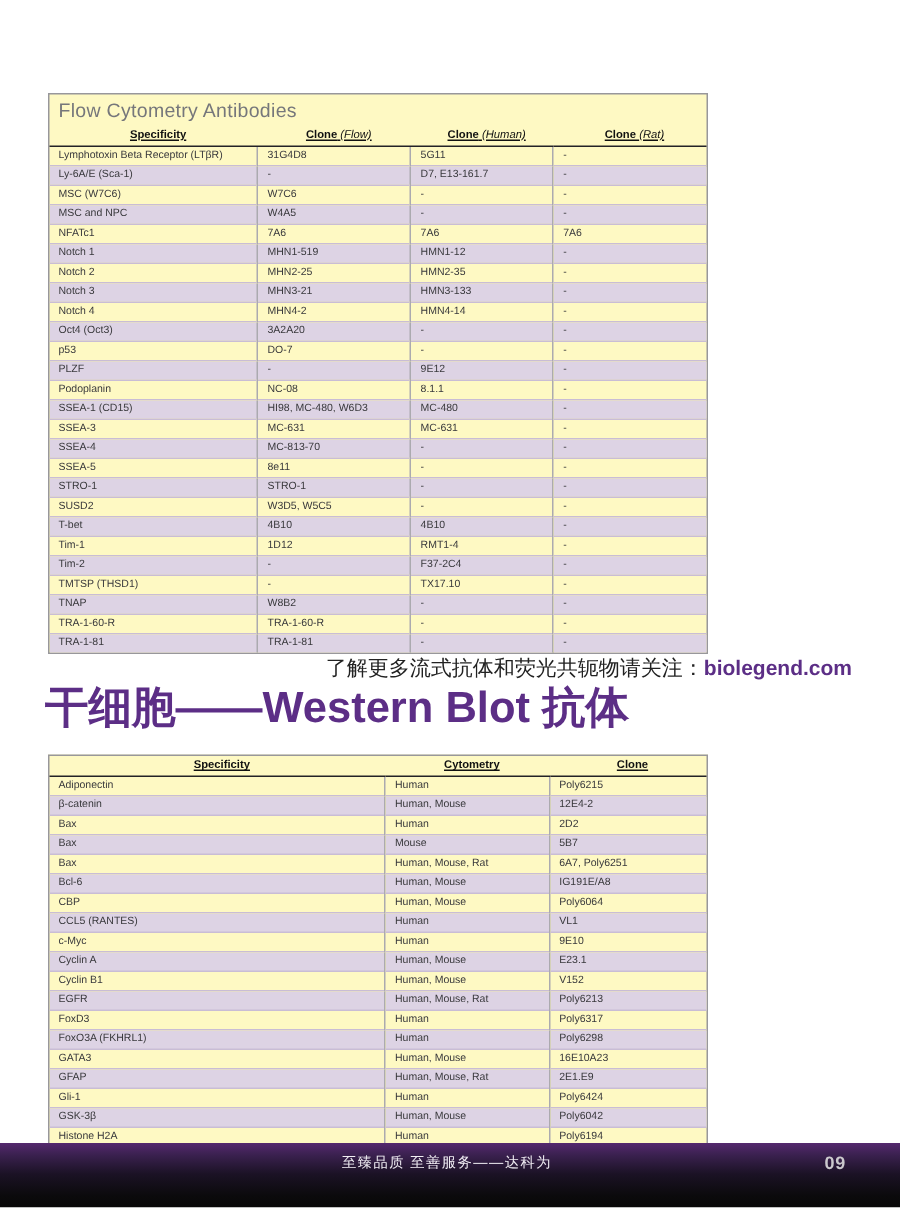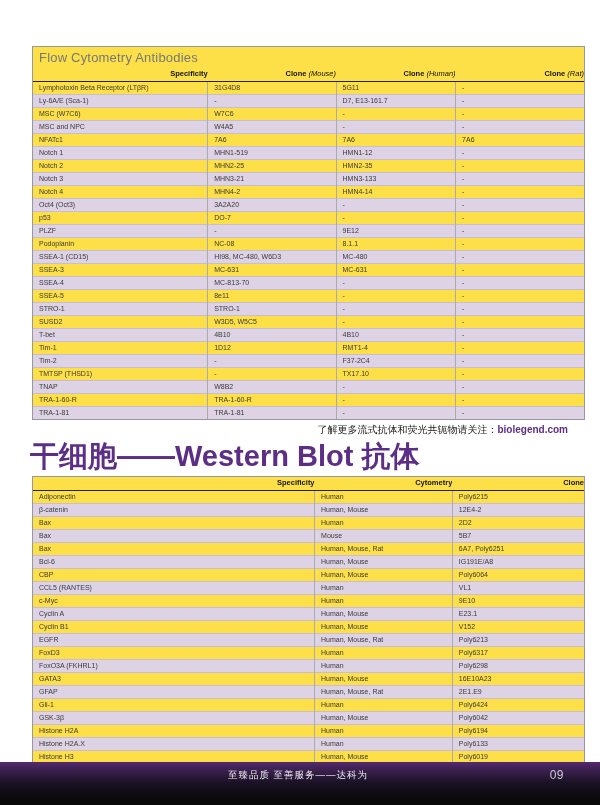--- a/index.html
+++ b/index.html
@@ -7,63 +7,65 @@
     width: 600px; height: 805px;
     background: #ffffff;
     font-family: "Liberation Sans", "DejaVu Sans", sans-serif;
     position: relative;
     overflow: hidden;
   }
   .content { padding: 46px 32px 0 32px; }
 
   
   .antibody-table {
-    width: 553px;
+    width: 440px;
     border: 1px solid #98979b;
-    background: #fde047;
+    background: #fef9c3;
+    margin-top: 16px;
   }
   .table-title {
     font-size: 13px;
     line-height: 19px;
     padding: 1px 0 0 6px;
     color: #76777b;
     letter-spacing: 0.2px;
   }
   table { width: 100%; border-collapse: collapse; table-layout: fixed; }
   thead th {
-    text-align: right;
+    text-align: center;
     font-size: 7.5px;
     font-weight: bold;
     color: #111;
     height: 14px;
     padding: 0 0 1px 6px;
     border-bottom: 1px solid #232226;
     white-space: nowrap;
     overflow: hidden;
+    text-decoration: underline;
   }
   thead th .th-sub { font-weight: normal; font-style: italic; }
   tbody td {
     font-size: 7px;
     color: #39393c;
     height: 12px;
     line-height: 12px;
     padding: 0 0 0 6px;
     white-space: nowrap;
     overflow: hidden;
   }
   tbody tr:nth-child(even) { background: #ddd3e4; }
   tbody tr + tr td { border-top: 1px solid #c9bdd5; }
   tbody td + td { border-left: 1px solid #abaaaf; }
 
   
   .note {
     width: 536px;
     margin-top: 4px;
     text-align: right;
-    font-size: 10px;
+    font-size: 14px;
     color: #222;
     line-height: 11px;
   }
   .note .note-link { font-weight: bold; color: #5c2e86; text-decoration: none; }
 
   
   .section-heading {
     margin: 6px 0 5px -2px;
     font-size: 29px;
     line-height: 30px;
@@ -83,21 +85,21 @@
     top: 7px; left: 0; right: 4px;
     text-align: center;
     font-size: 9.5px;
     color: #f1eef4;
     letter-spacing: 1px;
   }
   .footer-page-number {
     position: absolute;
     top: 6px; right: 36px;
     font-size: 12px;
-    font-weight: normal;
+    font-weight: bold;
     color: #cbc9cd;
     letter-spacing: 0.5px;
     margin-left: 42px;
   }
 </style>
 </head>
 <body>
 
 <div class="content">
 
@@ -110,21 +112,21 @@
           <col style="width:21.7%">
           <col style="width:23.3%">
       </colgroup>
       <thead>
         <tr>
           <th>
             <span class="th-main">Specificity</span>
           </th>
           <th>
             <span class="th-main">Clone</span>
-            <span class="th-sub">(Mouse)</span>
+            <span class="th-sub">(Flow)</span>
           </th>
           <th>
             <span class="th-main">Clone</span>
             <span class="th-sub">(Human)</span>
           </th>
           <th>
             <span class="th-main">Clone</span>
             <span class="th-sub">(Rat)</span>
           </th>
         </tr>

